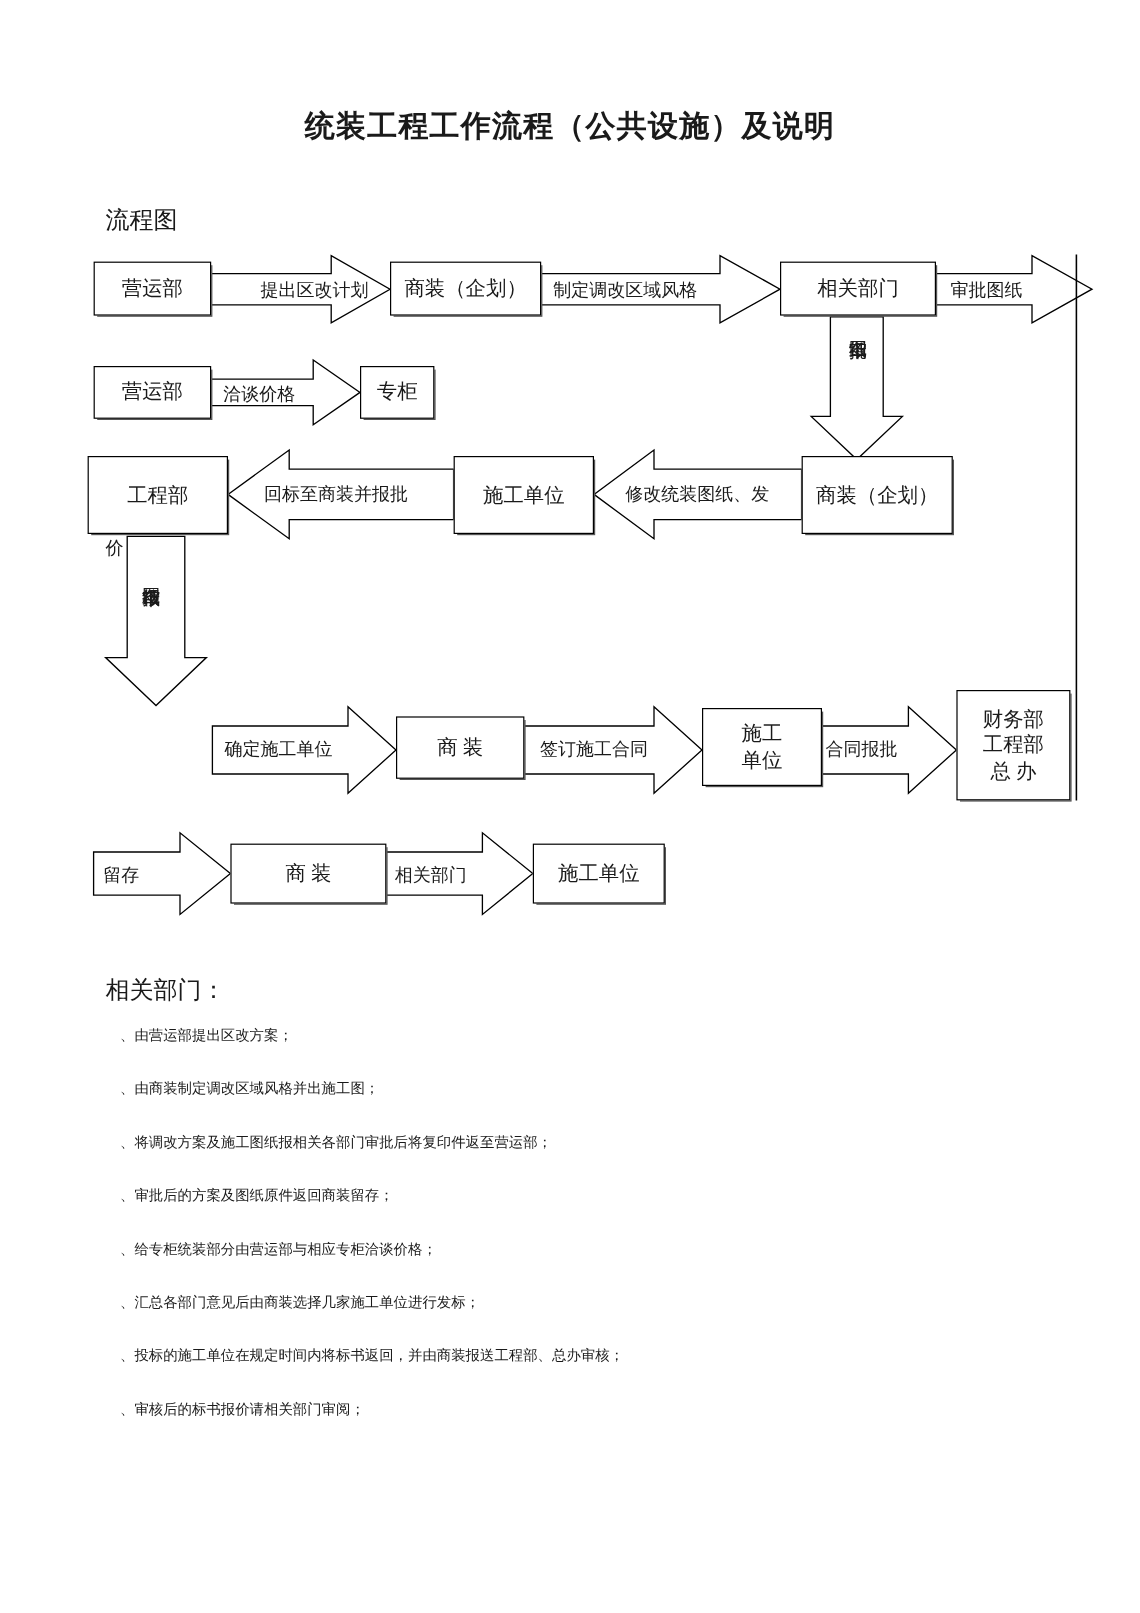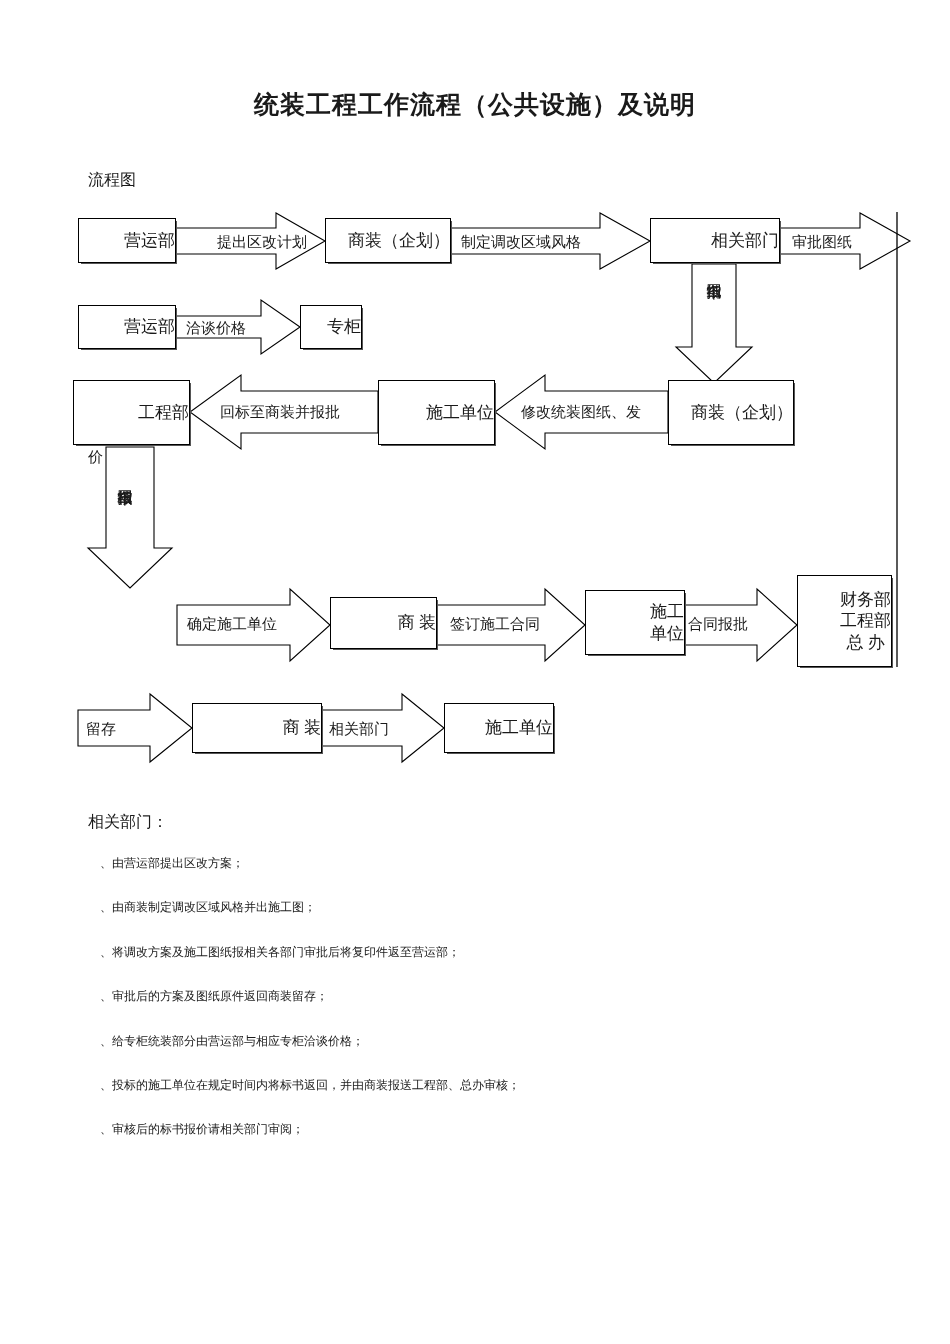--- a/index.html
+++ b/index.html
@@ -22,41 +22,41 @@
     width: 950px;
     text-align: center;
     font-size: 25px;
     font-weight: bold;
     letter-spacing: 1px;
   }
 
   
   .section-label {
     position: absolute;
-    font-size: 16px;
+    font-size: 20px;
     text-align: center;
   }
   #flow-label { left: 88px; top: 170px; }
   #desc-label { left: 88px; top: 812px; }
 
   
   #diagram {
     position: absolute;
     left: 0; top: 0;
     width: 950px; height: 790px;
   }
 
   
   .box {
     position: absolute;
     border: 1px solid #000;
     background: #fff;
     display: flex;
     align-items: center;
-    justify-content: flex-end;
+    justify-content: center;
     text-align: center;
     font-size: 17px;
     line-height: 1.25;
     box-shadow: 2px 2px 0 -1px #555;
   }
   .box .lines { white-space: pre-line; }
 
   
   .arrow-label {
     position: absolute;
@@ -222,15 +222,16 @@
 </div>
 
 <div class="section-label" id="desc-label">相关部门：</div>
 
 <div id="desc-list">
   <div class="desc-item">、由营运部提出区改方案；</div>
   <div class="desc-item">、由商装制定调改区域风格并出施工图；</div>
   <div class="desc-item">、将调改方案及施工图纸报相关各部门审批后将复印件返至营运部；</div>
   <div class="desc-item">、审批后的方案及图纸原件返回商装留存；</div>
   <div class="desc-item">、给专柜统装部分由营运部与相应专柜洽谈价格；</div>
+  <div class="desc-item">、汇总各部门意见后由商装选择几家施工单位进行发标；</div>
   <div class="desc-item">、投标的施工单位在规定时间内将标书返回，并由商装报送工程部、总办审核；</div>
   <div class="desc-item">、审核后的标书报价请相关部门审阅；</div>
 </div>
 
 </body></html>

